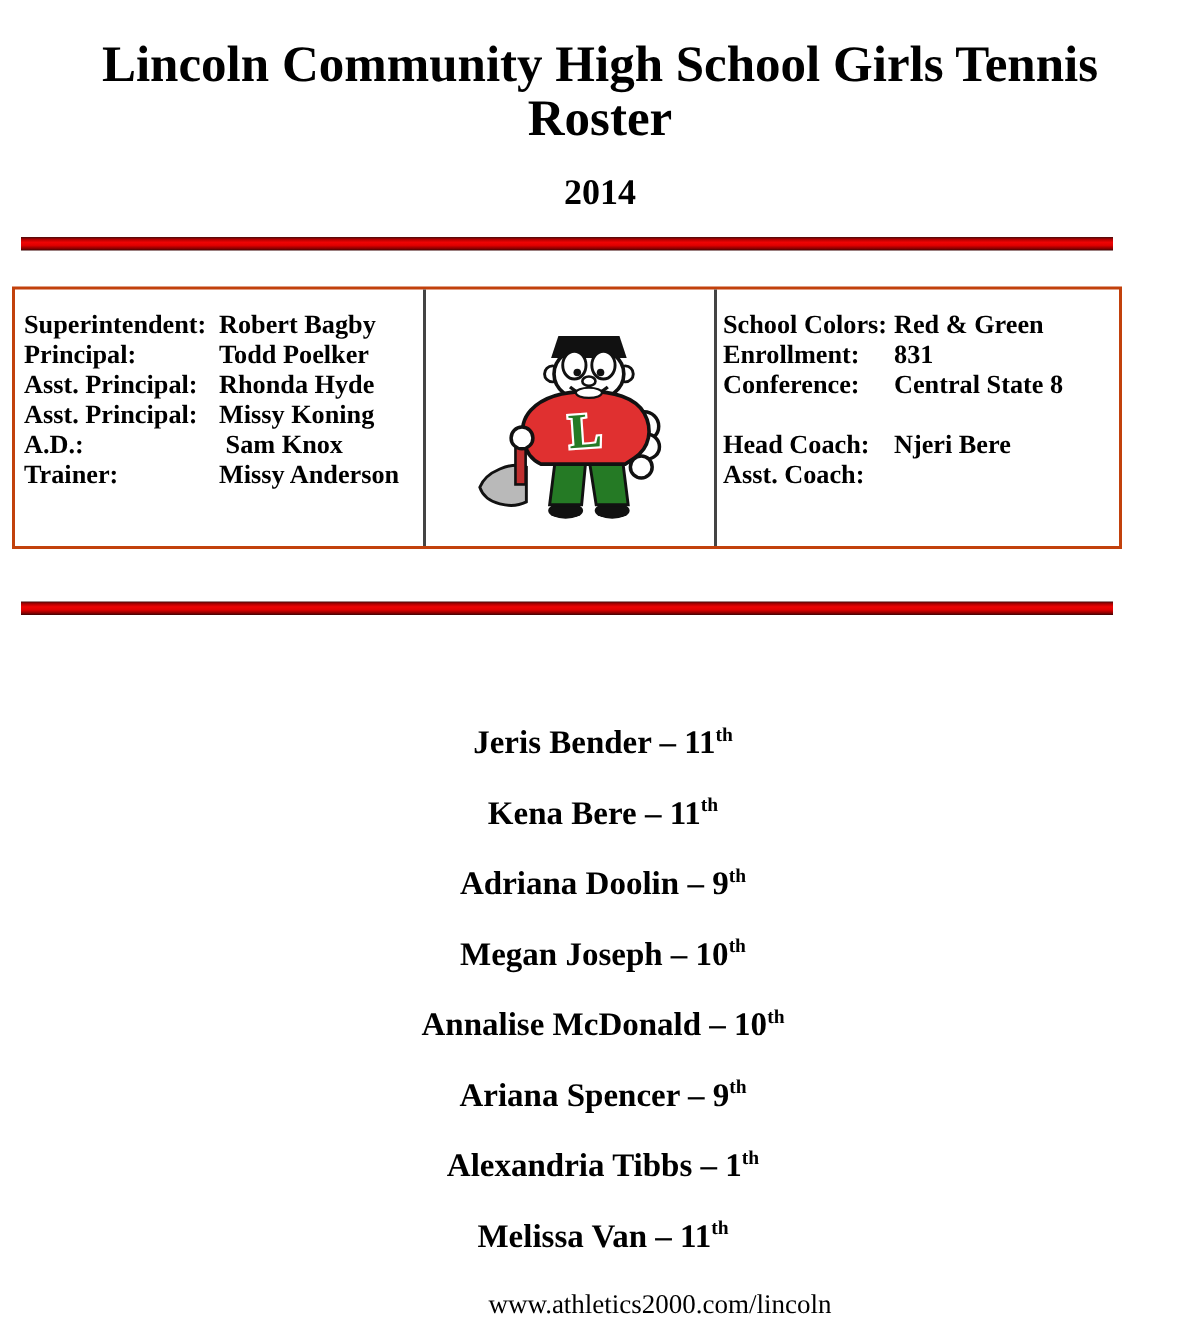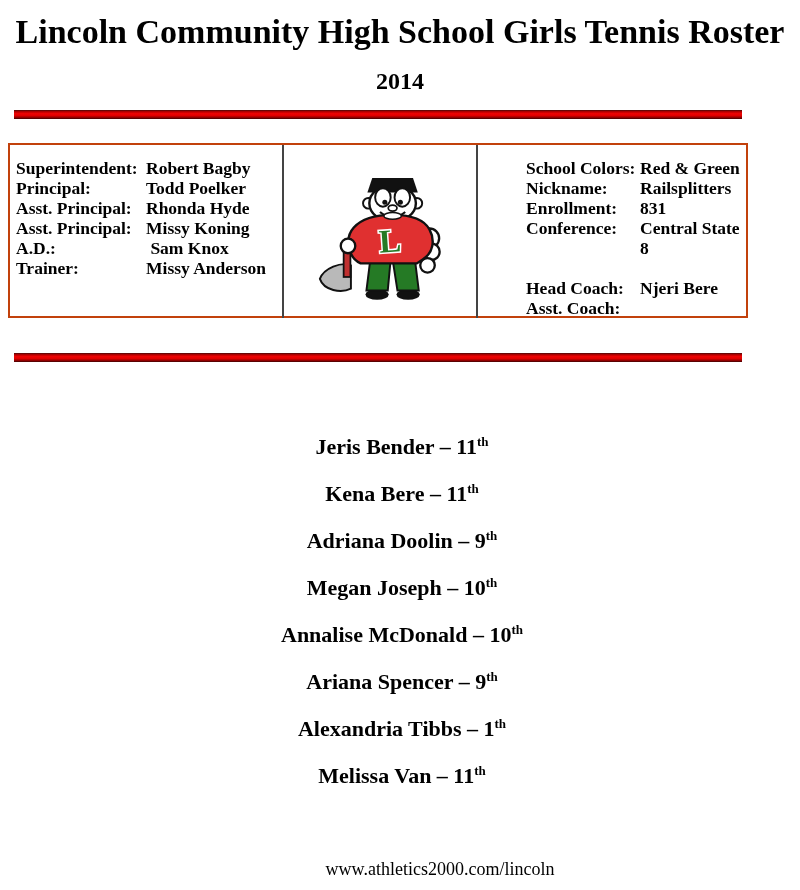--- a/index.html
+++ b/index.html
@@ -2,36 +2,36 @@
 <html><head>
 <meta charset="utf-8">
 <style>
   html,body{margin:0;padding:0;}
   body{
     width:800px;height:890px;background:#ffffff;color:#000;
     font-family:"Liberation Serif","DejaVu Serif",serif;
     position:relative;overflow:hidden;
   }
   .header{text-align:center;padding-top:10px;}
-  .page-title{margin:4px;font-size:34px;line-height:36px;font-weight:bold;}
+  .page-title{margin:16px;font-size:34px;line-height:36px;font-weight:bold;}
   .year{font-size:24px;line-height:24px;font-weight:bold;margin-top:19px;}
   .rule{
     width:728px;height:9px;margin:17px 0 0 14px;border:0;
     background:linear-gradient(180deg,#450c0c 0%,#b30000 18%,#ee0404 40%,#e00000 62%,#8c0000 85%,#3c0303 100%);
   }
   .rule-bottom{margin-top:35px;}
   .info-box{
     box-sizing:border-box;width:740px;height:175px;margin:24px 0 0 8px;
     border:2px solid #c2410c;display:grid;grid-template-columns:272px 196px 1fr;
   }
   .cell{box-sizing:border-box;}
   .cell-left{padding:13px 2px 0 6px;}
   .cell-mid{border-left:2px solid #444;border-right:2px solid #444;
     display:flex;align-items:flex-end;justify-content:center;padding-bottom:6px;}
-  .cell-right{padding:13px 0 0 4px;margin-left:44px;}
+  .cell-right{padding:13px 0 0 4px;}
   .info-row{display:flex;min-height:20px;line-height:20px;}
   .info-label,.info-value{font-weight:bold;font-size:17.5px;white-space:pre-wrap;}
   .cell-left .info-label{width:130px;flex-shrink:0;}
   .cell-right .info-label{width:114px;flex-shrink:0;}
   .roster{width:780px;margin-top:72px;padding-left:12px;}
   .player{font-size:22px;line-height:26px;margin:0 0 21px;font-weight:bold;text-align:center;}
   .player sup{font-size:13px;line-height:0;vertical-align:super;}
   .footer{position:absolute;top:859px;left:0;width:800px;text-align:center;
     font-size:18px;font-weight:normal;margin-left:40px;}
 </style>
@@ -124,24 +124,20 @@
     </svg>
   </div>
 
   <div class="cell cell-right">
 
       <div class="info-row">
         <span class="info-label">School Colors:</span>
         <span class="info-value">Red &amp; Green</span>
       </div>
 
-      <div class="info-row">
-        <span class="info-label">Nickname:</span>
-        <span class="info-value">Railsplitters</span>
-      </div>
 
       <div class="info-row">
         <span class="info-label">Enrollment:</span>
         <span class="info-value">831</span>
       </div>
 
       <div class="info-row">
         <span class="info-label">Conference:</span>
         <span class="info-value">Central State 8</span>
       </div>

